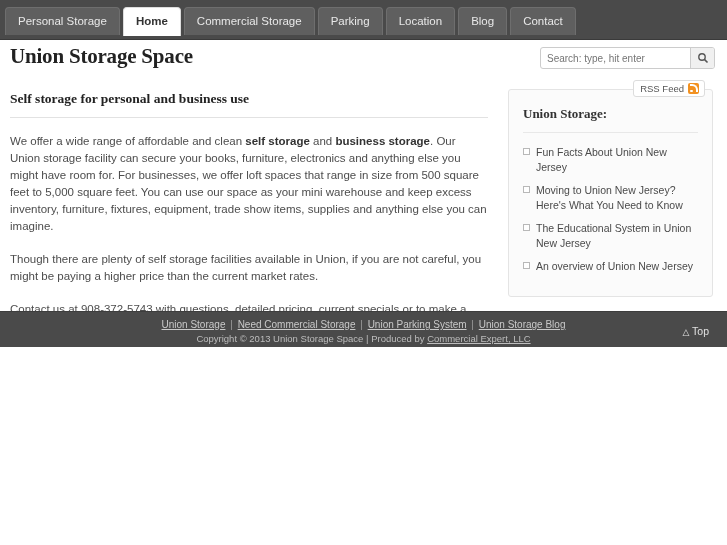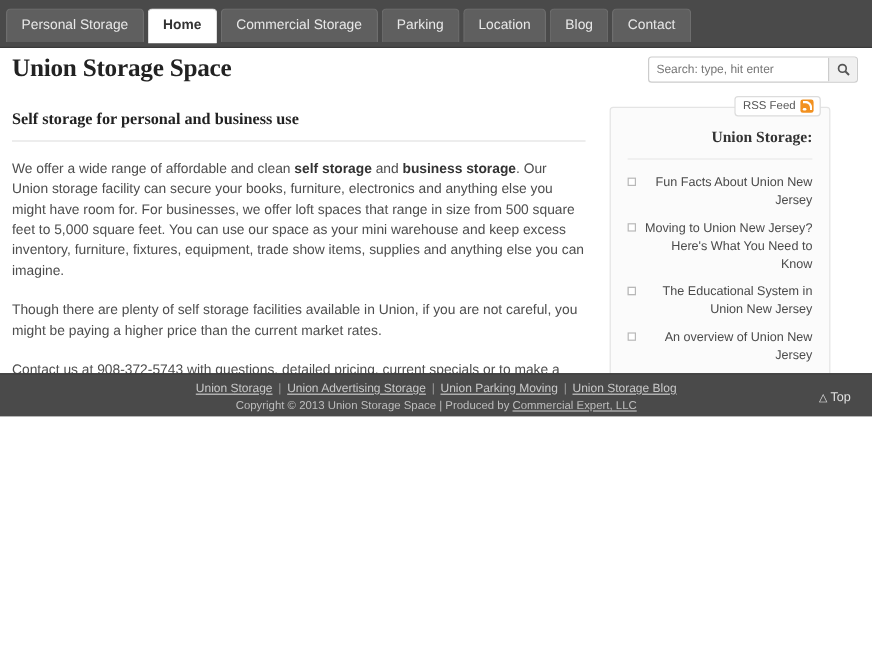--- a/index.html
+++ b/index.html
@@ -115,24 +115,23 @@
   .content p {
     font-size: 11.5px;
     line-height: 17px;
     color: #4d4d4d;
     margin: 15px 0 16px 0;
   }
   .content p b { color: #333333; }
 
   
   .sidebar {
-    width: 184px;
+    width: 205px;
     margin-top: 14px;
     position: relative;
-    text-align: right;
   }
   .rss {
     position: absolute;
     right: 8px;
     top: -9px;
     background: #ffffff;
     border: 1px solid #dcdcdc;
     border-radius: 3px;
     padding: 2px 5px 2px 6px;
     display: flex;
@@ -301,23 +300,23 @@
         </ul>
       </div>
     </div>
   </div>
 
   <div class="footer">
     <div class="footer-inner">
       <div class="footer-links">
         <a>Union Storage</a>
         <span class="footer-sep">|</span>
-        <a>Union Advertising Storage</a>
+        <a>Need Commercial Storage</a>
         <span class="footer-sep">|</span>
-        <a>Union Parking Moving</a>
+        <a>Union Parking System</a>
         <span class="footer-sep">|</span>
         <a>Union Storage Blog</a>
       </div>
       <div class="footer-copy">
         <span>Copyright © 2013 Union Storage Space | Produced by </span><a>Commercial Expert, LLC</a>
       </div>
       <div class="top-link">
         <span class="tri">△</span>
         <span>Top</span>
       </div>

